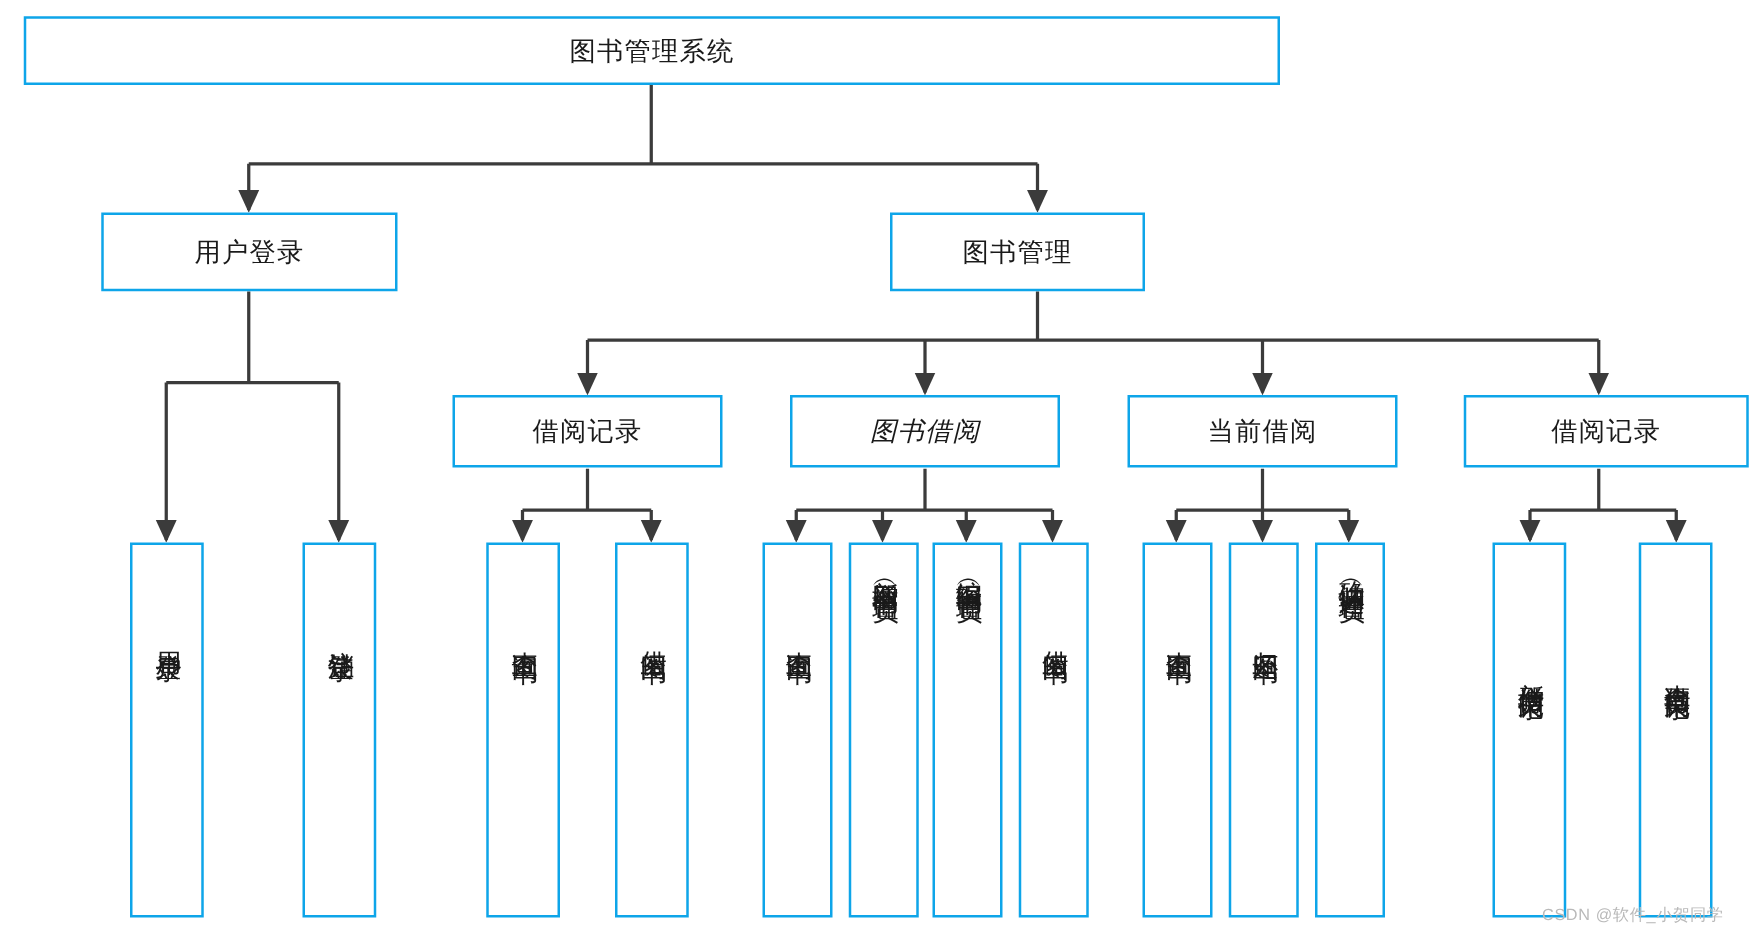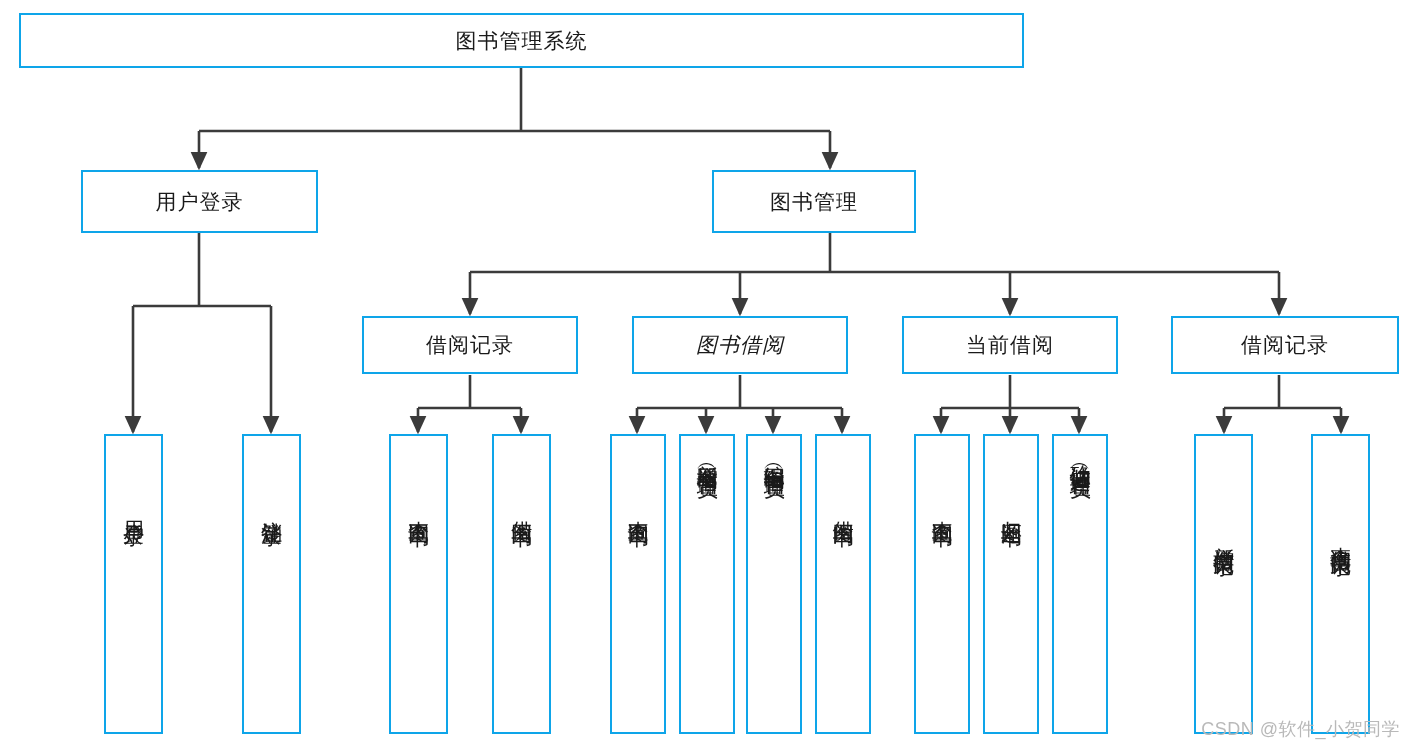--- a/index.html
+++ b/index.html
@@ -58,23 +58,23 @@
     margin-top: 62px;
   }
   .node.vert.midsm .vlabel {
     margin-top: 88px;
   }
   .node.vert.top .vlabel {
     margin-top: 6px;
   }
   .watermark {
     position: absolute;
-    right: 5px;
+    right: 26px;
     bottom: 6px;
-    font-size: 18px;
+    font-size: 13px;
     color: #b9b9b9;
     letter-spacing: 0.5px;
     z-index: 3;
     white-space: nowrap;
   }
 </style>
 </head>
 <body>
 
 <div id="canvas">

